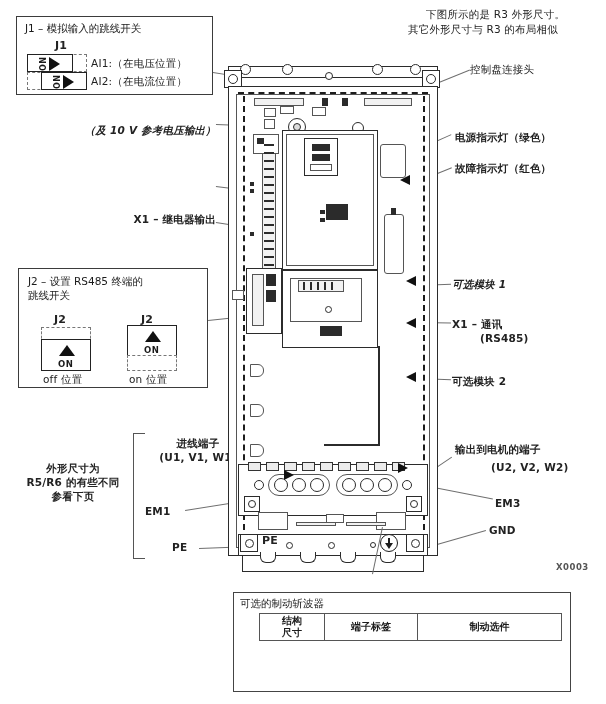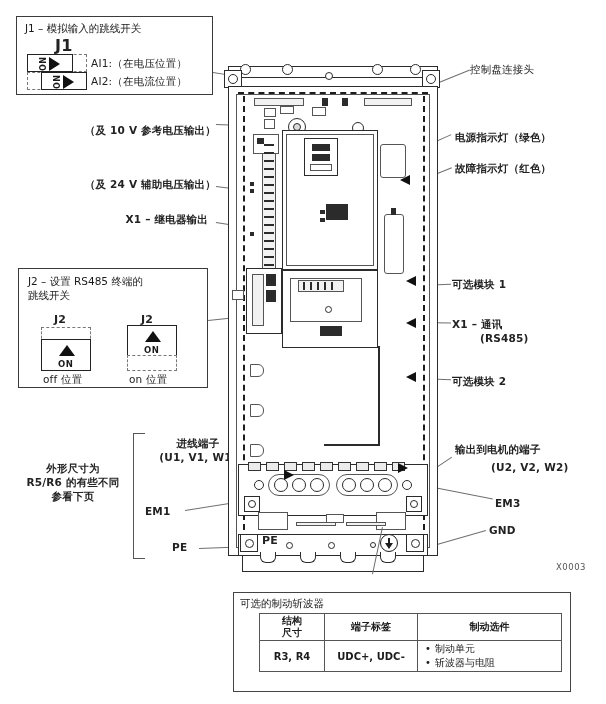--- a/index.html
+++ b/index.html
@@ -219,56 +219,57 @@
     font-size:8.5px;
     color:#555;
     letter-spacing:.5px;
   }
 </style>
 </head>
 <body>
 
 <div id="page">
 
+  <div class="lbl" style="left:426px; top:8px;">下图所示的是 R3 外形尺寸。</div>
+  <div class="lbl" style="left:408px; top:23px;">其它外形尺寸与 R3 的布局相似</div>
 
   <div class="lbl" style="left:470px; top:63px;">控制盘连接头</div>
   <div class="leader" style="left:414px; top:92px; width:60px; transform:rotate(-22deg);"></div>
 
   <div class="box" id="j1box" style="left:16px; top:16px; width:197px; height:79px;">
     <div class="jbox-title" style="left:8px; top:5px;">J1 – 模拟输入的跳线开关</div>
 
-    <div class="lbl b" style="left:38px; top:22px; font-size:16px;">J1</div>
+    <div class="lbl b" style="left:38px; top:22px; font-size:11px;">J1</div>
 
     <div class="jumper dashed" style="left:10px; top:37px; width:60px; height:18px;"></div>
     <div class="jumper" style="left:10px; top:37px; width:46px; height:18px;">
       <div class="on-v" style="left:11px; top:16px;">ON</div>
       <div class="tri-right" style="left:21px; top:2px;"></div>
     </div>
 
     <div class="jumper dashed" style="left:10px; top:55px; width:60px; height:18px;"></div>
     <div class="jumper" style="left:24px; top:55px; width:46px; height:18px;">
       <div class="on-v" style="left:11px; top:16px;">ON</div>
       <div class="tri-right" style="left:21px; top:2px;"></div>
     </div>
 
     <div class="lbl" style="left:74px; top:40px;">AI1:（在电压位置）</div>
     <div class="lbl" style="left:74px; top:58px;">AI2:（在电流位置）</div>
   </div>
 
   <div class="leader" style="left:213px; top:72px; width:28px; transform:rotate(9deg);"></div>
 
-  <div class="lbl b rt" style="left:20px; top:124px; width:196px;">（及 10 V 参考电压输出）</div>
+  <div class="lbl b rt" style="left:20px; top:124px; width:196px;font-style:italic;">（及 10 V 参考电压输出）</div>
   <div class="leader" style="left:216px; top:124px; width:41px; transform:rotate(2deg);"></div>
   <div class="arrow right" style="left:254px; top:120px;"></div>
 
-  <div class="lbl b rt" style="left:20px; top:178px; width:196px;">（及 24 V 辅助电压输出）</div>
   <div class="leader" style="left:216px; top:186px; width:43px; transform:rotate(7deg);"></div>
   <div class="arrow right" style="left:256px; top:187px;"></div>
 
-  <div class="lbl b rt" style="left:12px; top:213px; width:196px;">X1 – 继电器输出</div>
+  <div class="lbl b rt" style="left:20px; top:213px; width:196px;">X1 – 继电器输出</div>
   <div class="leader" style="left:216px; top:222px; width:45px; transform:rotate(9deg);"></div>
   <div class="arrow right" style="left:257px; top:227px;"></div>
 
   <div class="box" id="j2box" style="left:18px; top:268px; width:190px; height:120px;">
     <div class="jbox-title" style="left:9px; top:6px;">J2 – 设置 RS485 终端的</div>
     <div class="jbox-title" style="left:9px; top:20px;">跳线开关</div>
 
     <div class="lbl b" style="left:35px; top:44px; font-size:11px;">J2</div>
     <div class="jumper dashed" style="left:22px; top:58px; width:50px; height:16px;"></div>
     <div class="jumper" style="left:22px; top:70px; width:50px; height:32px;">
@@ -305,21 +306,21 @@
   <div class="lbl b" style="left:172px; top:541px;">PE</div>
   <div class="leader" style="left:199px; top:548px; width:40px; transform:rotate(-2deg);"></div>
   <div class="arrow right" style="left:231px; top:540px;"></div>
 
   <div class="lbl b" style="left:455px; top:131px;">电源指示灯（绿色）</div>
   <div class="leader" style="left:420px; top:148px; width:34px; transform:rotate(-24deg);"></div>
 
   <div class="lbl b" style="left:455px; top:162px;">故障指示灯（红色）</div>
   <div class="leader" style="left:420px; top:180px; width:34px; transform:rotate(-22deg);"></div>
 
-  <div class="lbl b" style="left:452px; top:278px;">可选模块 1</div>
+  <div class="lbl b" style="left:452px; top:278px;font-style:italic;">可选模块 1</div>
   <div class="leader" style="left:418px; top:285px; width:33px; transform:rotate(-2deg);"></div>
 
   <div class="lbl b" style="left:452px; top:318px;">X1 – 通讯</div>
   <div class="lbl b" style="left:480px; top:332px;">(RS485)</div>
   <div class="leader" style="left:418px; top:322px; width:33px; transform:rotate(1deg);"></div>
 
   <div class="lbl b" style="left:452px; top:375px;">可选模块 2</div>
   <div class="leader" style="left:418px; top:378px; width:33px; transform:rotate(2deg);"></div>
 
   <div class="lbl b" style="left:455px; top:443px;">输出到电机的端子</div>
@@ -508,45 +509,35 @@
 
   </div>
 
   <div class="arrow left" style="left:406px; top:276px;"></div>
   <div class="arrow left" style="left:406px; top:318px;"></div>
   <div class="arrow left" style="left:406px; top:372px;"></div>
   <div class="arrow left" style="left:400px; top:175px;"></div>
   <div class="arrow right" style="left:398px; top:463px;"></div>
   <div class="arrow right" style="left:284px; top:470px;"></div>
 
-  <div class="code" style="left:556px; top:562px;">X0003</div>
+  <div class="code" style="left:556px; top:562px;font-weight:bold;">X0003</div>
 
   <div class="leader" style="left:372px; top:574px; width:48px; transform:rotate(-78deg);"></div>
 
   <div id="chopper-box">
     <div id="chopper-title">可选的制动斩波器</div>
     <table class="chopper">
       <thead>
         <tr>
           <th style="width:58px;">
             <div>结构</div>
             <div>尺寸</div>
           </th>
           <th style="width:86px;">端子标签</th>
           <th>制动选件</th>
         </tr>
       </thead>
       <tbody>
-        <tr>
-          <td class="c">R3, R4</td>
-          <td class="c">UDC+, UDC-</td>
-          <td class="l">
-            <ul>
-              <li>制动单元</li>
-              <li>斩波器与电阻</li>
-            </ul>
-          </td>
-        </tr>
       </tbody>
     </table>
   </div>
 
 </div>
 
 </body></html>

